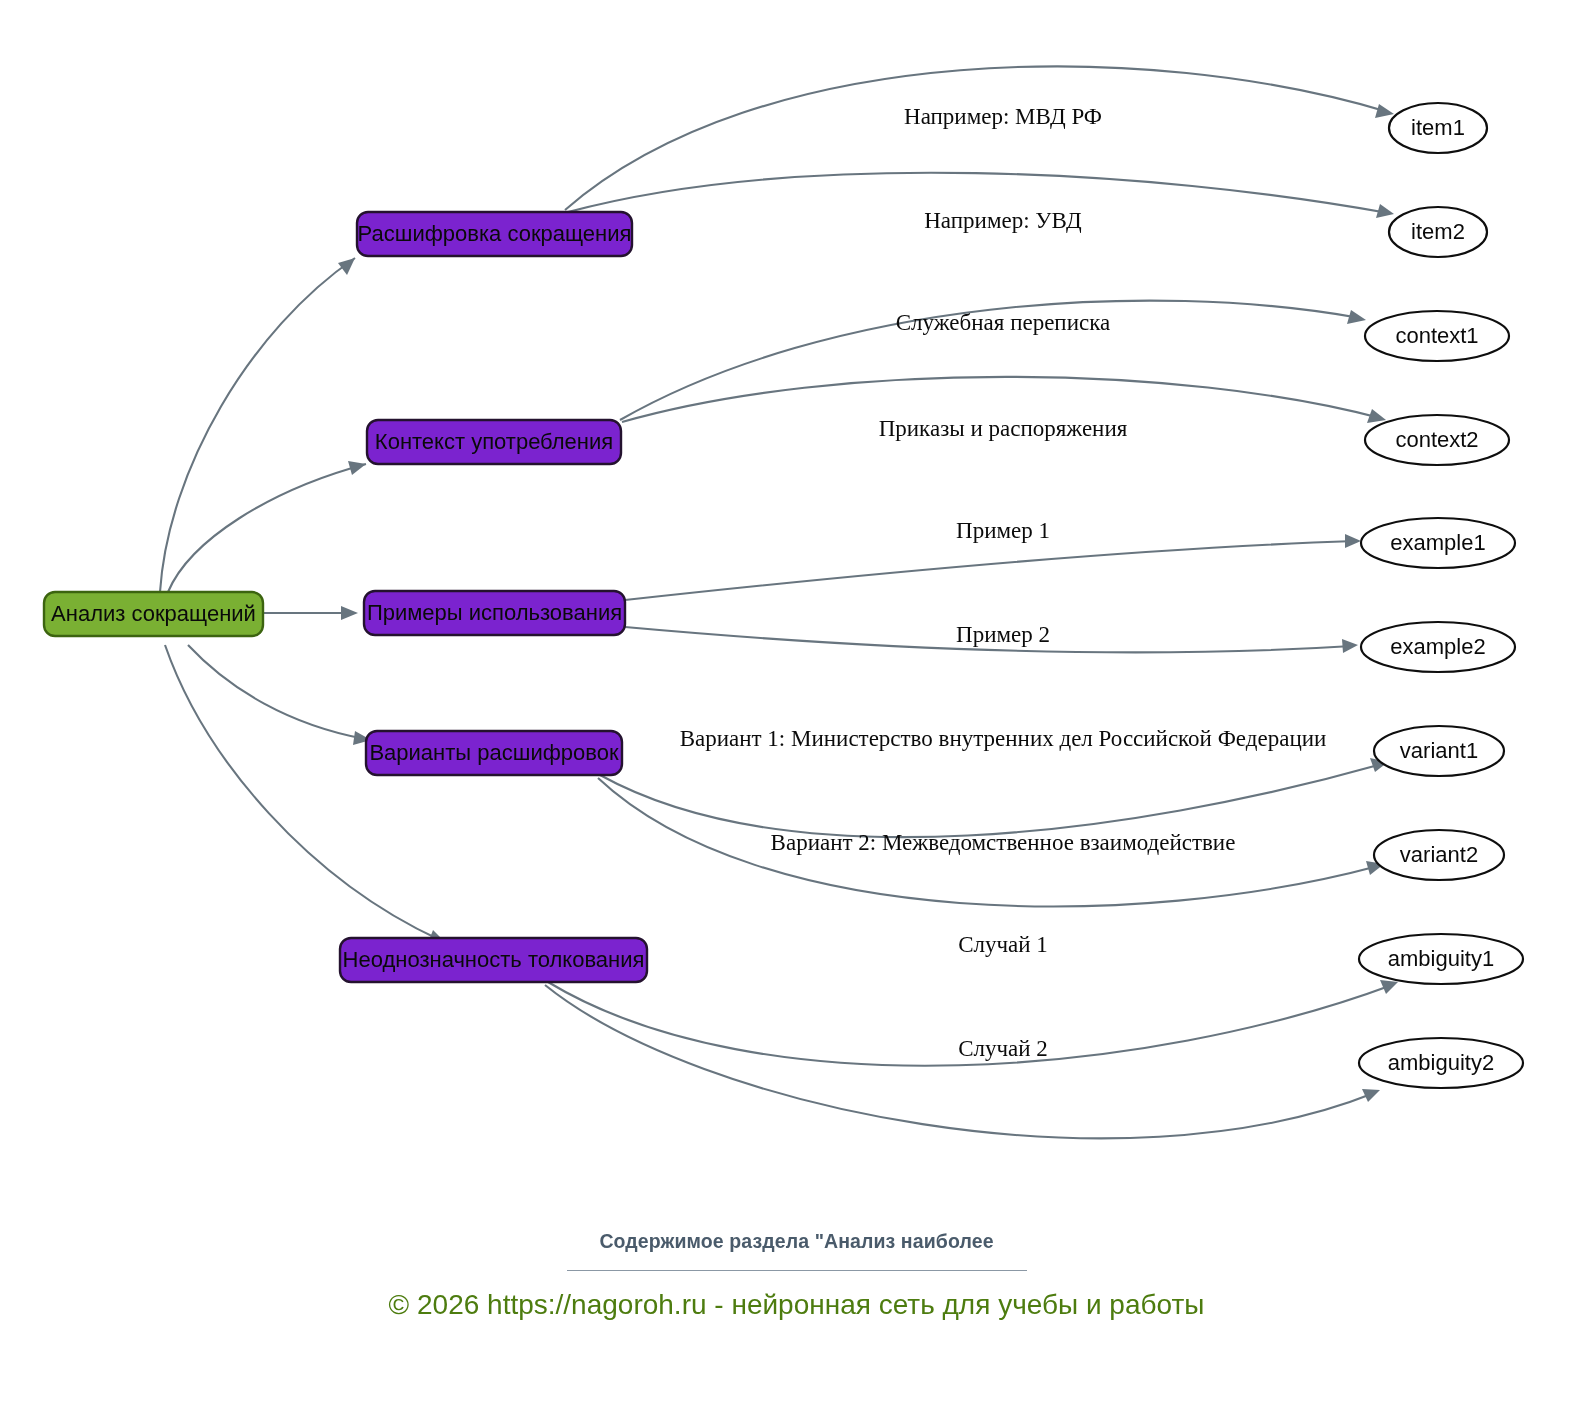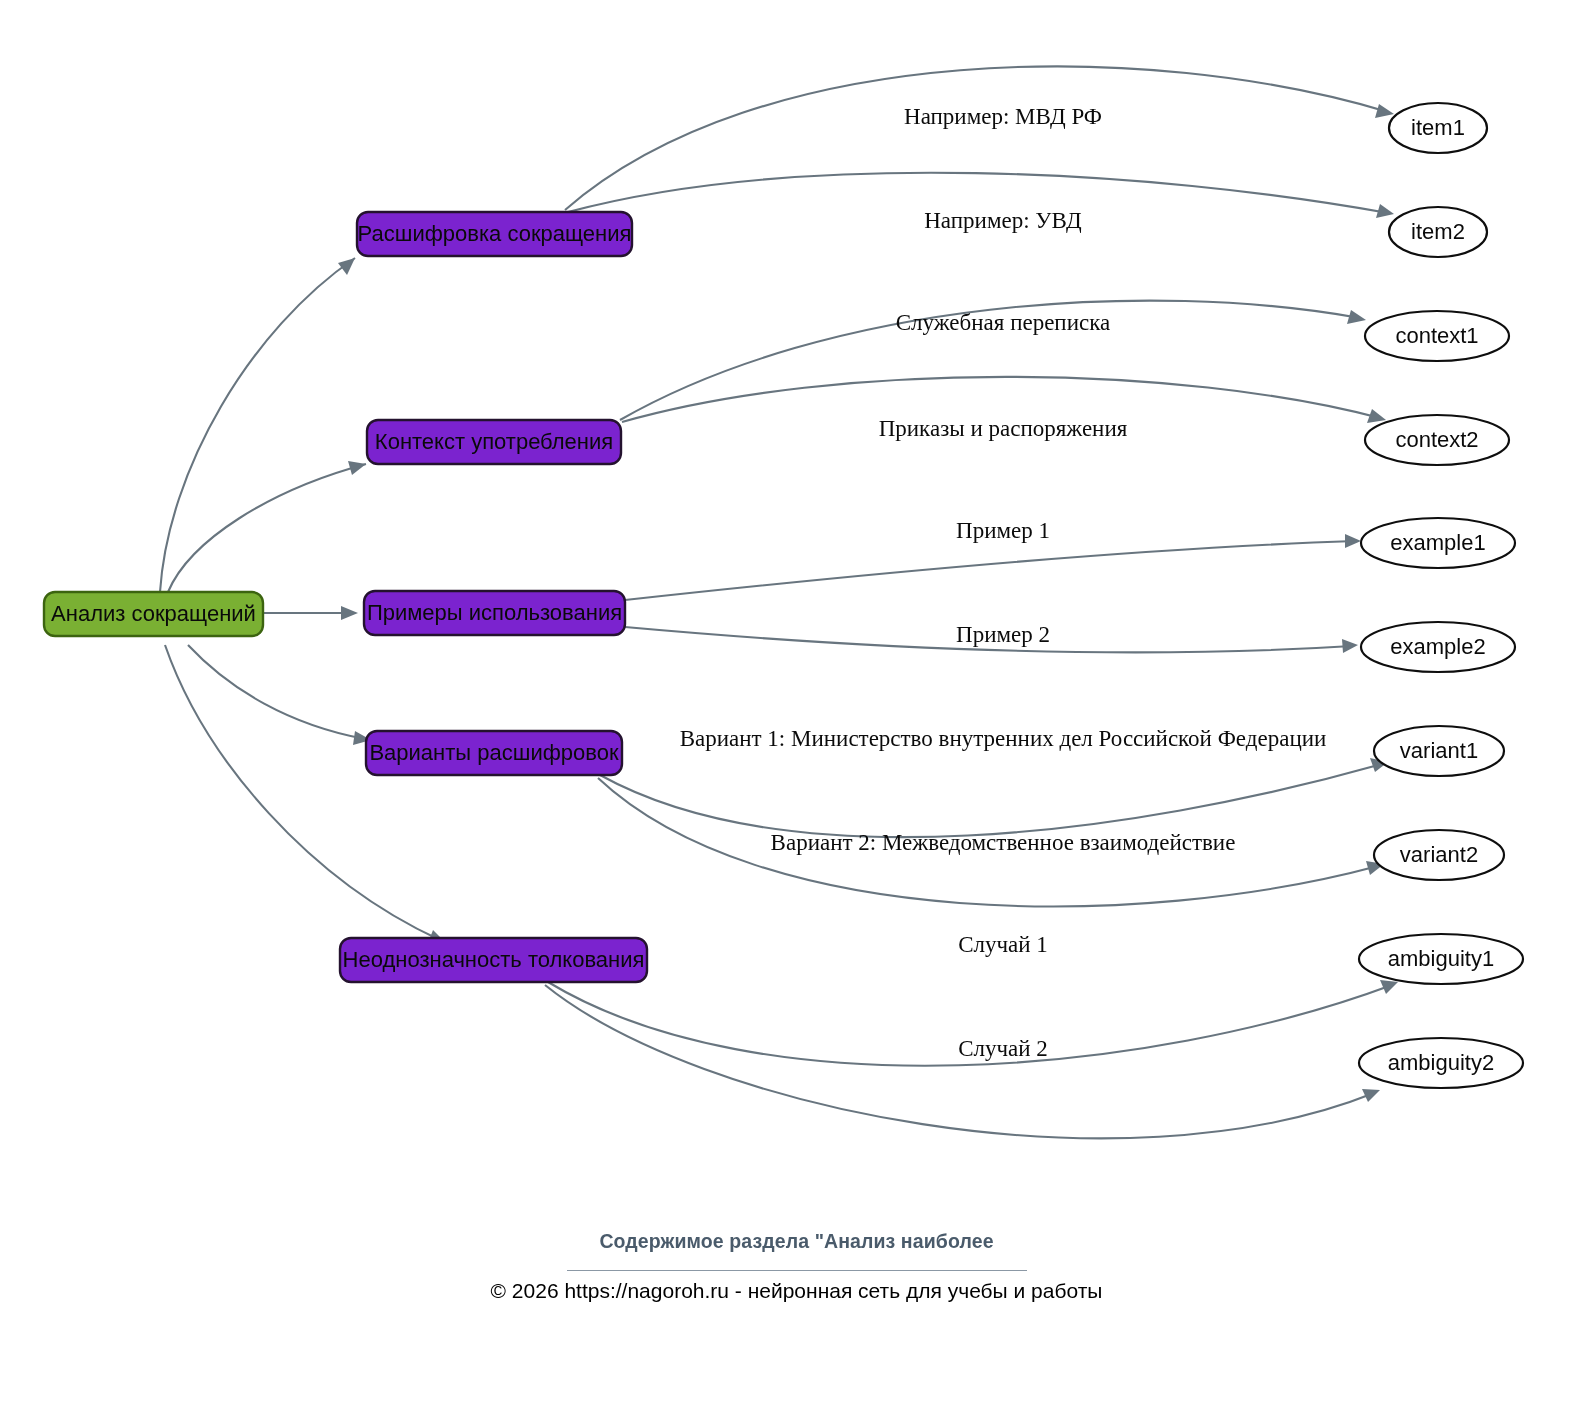--- a/index.html
+++ b/index.html
@@ -86,24 +86,24 @@
     line-height: 1.42;
     letter-spacing: 0.1px;
   }
   .footer-rule {
     width: 460px;
     height: 0;
     border-top: 1.4px solid #8b98a5;
     margin: 14px auto 0 auto;
   }
   .footer-credit {
-    margin-top: 8px;
-    font-family: "Liberation Sans", sans-serif;
-    font-size: 21px;
-    color: #000000;
+    margin-top: 18px;
+    font-family: "Liberation Sans", sans-serif;
+    font-size: 28px;
+    color: #4d7c0f;
   }
 </style>
 </head>
 <body>
 
 <div id="diagram-root">
   <svg class="graph" viewBox="0 0 1593 1421">
 
     <g>
       <path class="edge-path" d="M 160,592 C 168,470 250,330 355,258"></path>

